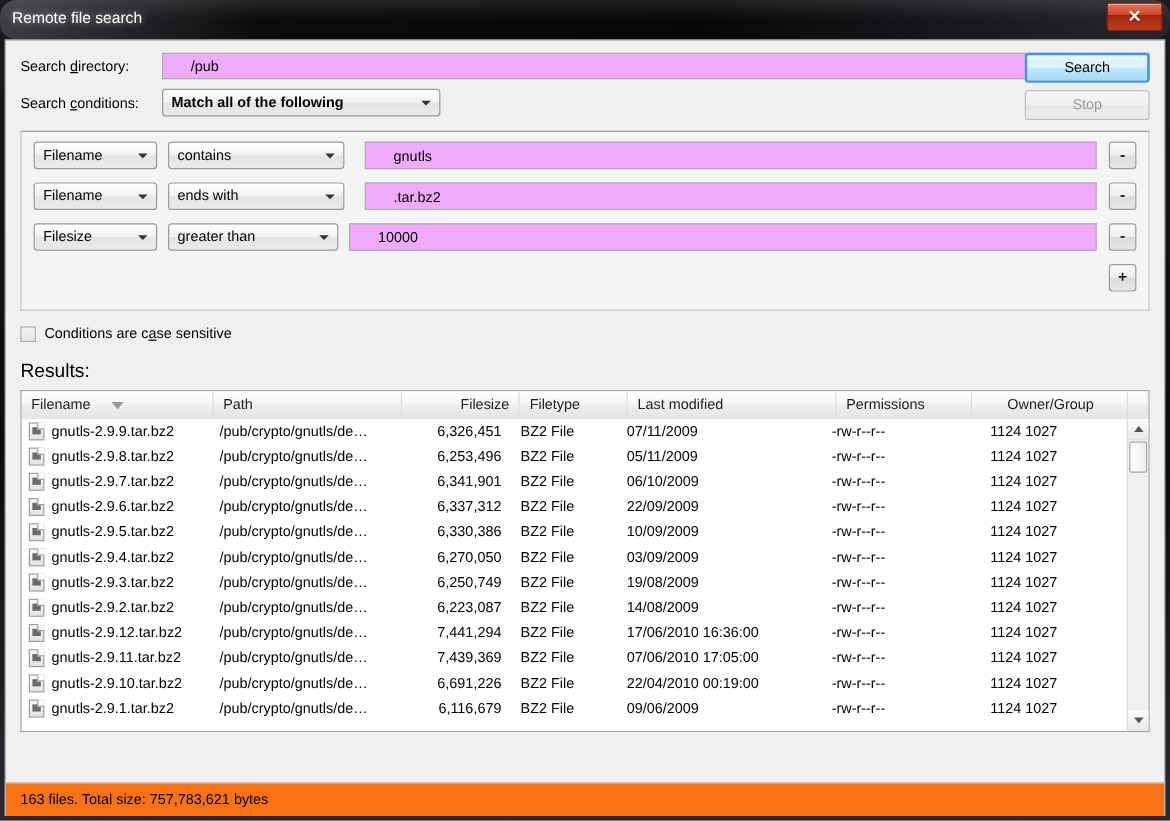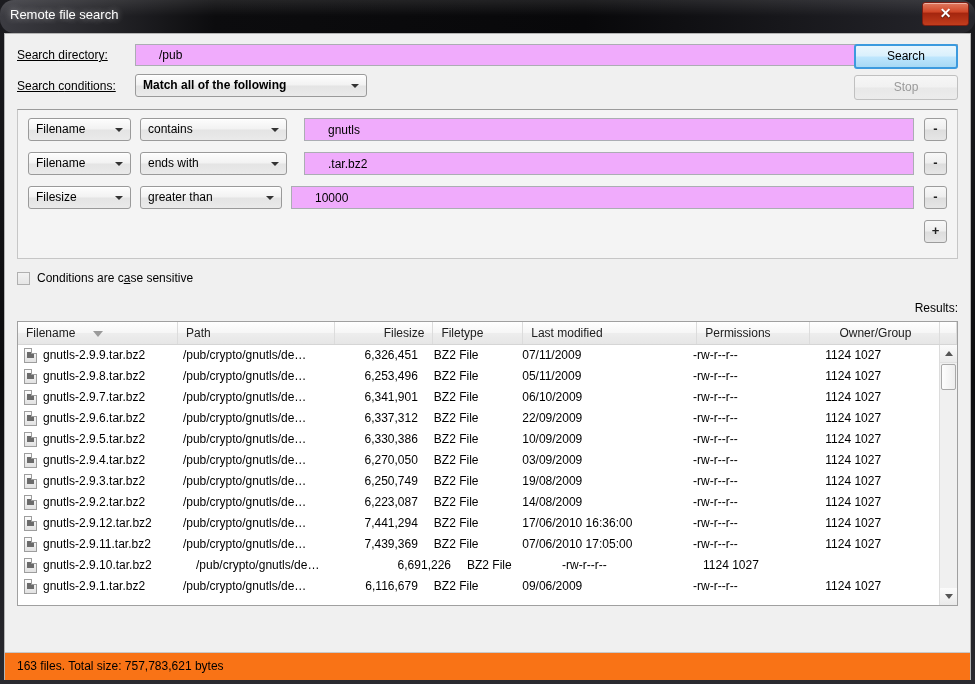--- a/index.html
+++ b/index.html
@@ -67,21 +67,21 @@
   #content {
     position: absolute;
     left: 0; top: 0; right: 0; bottom: 28px;
     padding: 10px 12px 0 12px;
     box-sizing: border-box;
   }
   .u { text-decoration: underline; }
 
   
   .form-row { display: flex; align-items: center; margin-bottom: 8px; }
-  .form-label { width: 118px; font-size: 12px; color: #000; text-decoration: underline; }
+  .form-label { width: 118px; font-size: 12px; color: #000; }
   .text-input {
     height: 22px;
     box-sizing: border-box;
     border: 1px solid #abadb3;
     background: #f0abfc;
     padding: 0 23px;
     font-family: "Liberation Sans", sans-serif;
     font-size: 12px;
     line-height: 20px;
     color: #000;
@@ -183,21 +183,21 @@
   .checkbox-box {
     width: 13px; height: 13px;
     box-sizing: border-box;
     border: 1px solid #b0b0b0;
     background: linear-gradient(to bottom, #f2f2f2, #e6e6e6);
     margin-right: 7px;
     cursor: pointer;
   }
   #case-sensitive-label { font-size: 12px; cursor: pointer; }
 
-  #results-label { margin-top: 16px; font-size: 12px; text-align: right; }
+  #results-label { margin-top: 16px; font-size: 16px; }
 
   
   #results-table {
     position: relative;
     margin-top: 6px;
     height: 285px;
     box-sizing: border-box;
     border: 1px solid #a0a0a0;
     background: #fff;
     overflow: hidden;
@@ -570,20 +570,21 @@
               <div class="cell c-tail"></div>
             </div>
             <div class="row">
               <div class="cell c-name name">
                 <span class="file-icon"></span>
                 <span>gnutls-2.9.10.tar.bz2</span>
               </div>
               <div class="cell c-path">/pub/crypto/gnutls/de…</div>
               <div class="cell c-size num">6,691,226</div>
               <div class="cell c-type">BZ2 File</div>
+              <div class="cell c-mod">22/04/2010 00:19:00</div>
               <div class="cell c-perm">-rw-r--r--</div>
               <div class="cell c-owner">1124 1027</div>
               <div class="cell c-tail"></div>
             </div>
             <div class="row">
               <div class="cell c-name name">
                 <span class="file-icon"></span>
                 <span>gnutls-2.9.1.tar.bz2</span>
               </div>
               <div class="cell c-path">/pub/crypto/gnutls/de…</div>

